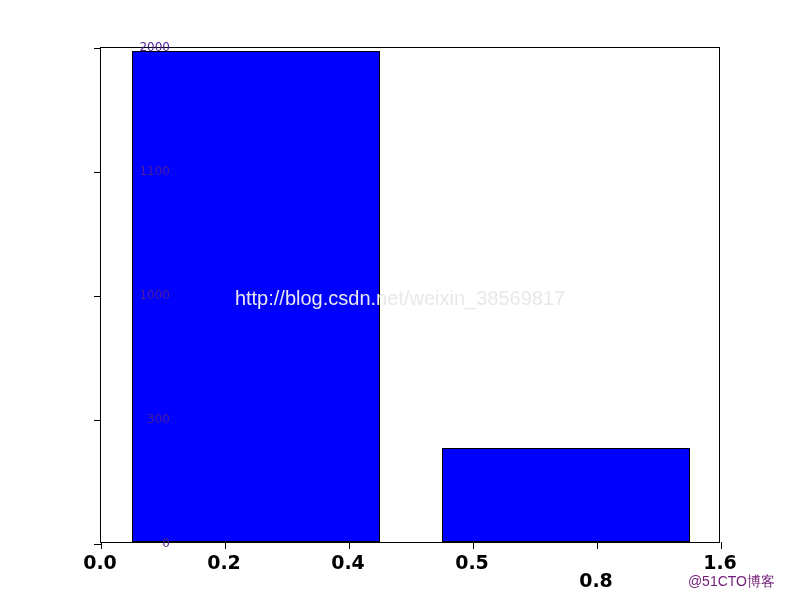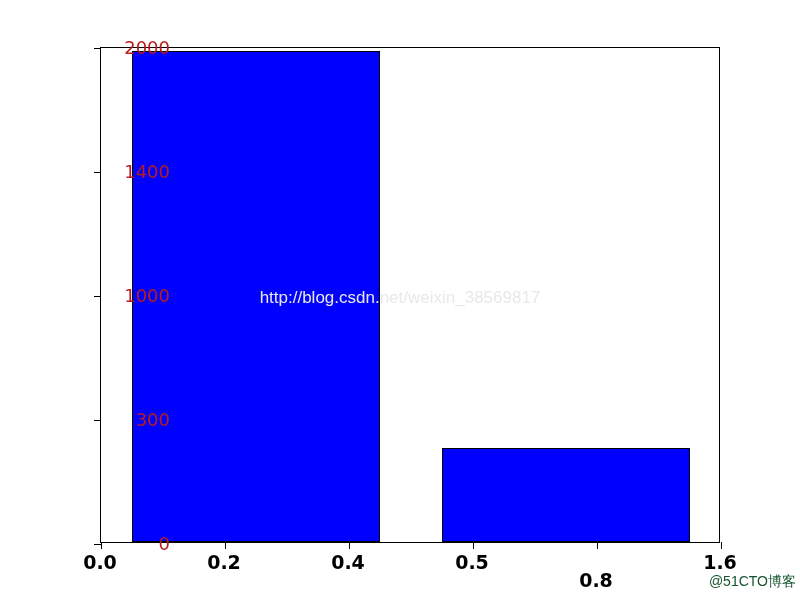--- a/index.html
+++ b/index.html
@@ -42,53 +42,53 @@
       position: absolute;
       bottom: -7px;
       width: 1px;
       height: 7px;
       background: #000;
     }
     .y-tick-label {
       position: absolute;
       right: 630px;
       text-align: right;
-      font-size: 18px;
-      color: #b91c1c;
+      font-size: 12px;
+      color: #4c1d95;
       transform: translateY(-50%);
       width: 70px;
     }
     .x-tick-label {
       position: absolute;
       top: 502px;
       text-align: center;
       font-size: 19px;
       color: #000;
       transform: translateX(-50%);
       width: 60px;
       font-weight: bold;
     }
     .watermark-center {
       position: absolute;
       left: 50%;
       top: 50%;
       transform: translate(-50%, -50%);
-      font-size: 17px;
+      font-size: 20px;
       color: #e8e8e8;
       font-family: "SimSun", "Microsoft YaHei", sans-serif;
       white-space: nowrap;
       pointer-events: none;
       text-align: right;
     }
     .watermark-corner {
       position: absolute;
-      right: 4px;
+      right: 25px;
       bottom: 5px;
       font-size: 14px;
-      color: #14532d;
+      color: #701a75;
       font-family: "Microsoft YaHei", sans-serif;
       pointer-events: none;
     }
   </style>
 </head>
 <body>
 
 <div class="chart-container">
   <div class="plot-area">
 
@@ -107,20 +107,20 @@
       <div class="x-tick-line" style="left: 620px;"></div>
     </div>
 </div>
 
 <div class="watermark-center">http://blog.csdn.net/weixin_38569817</div>
 <div class="watermark-corner">@51CTO博客</div>
 
 <div class="y-tick-label" style="top: 543px;">0</div>
 <div class="y-tick-label" style="top: 419px;">300</div>
 <div class="y-tick-label" style="top: 295px;">1000</div>
-<div class="y-tick-label" style="top: 171px;">1400</div>
+<div class="y-tick-label" style="top: 171px;">1100</div>
 <div class="y-tick-label" style="top: 47px;">2000</div>
 <div class="x-tick-label" style="left: 100px; top: 551px;">0.0</div>
 <div class="x-tick-label" style="left: 224px; top: 551px;">0.2</div>
 <div class="x-tick-label" style="left: 348px; top: 551px;">0.4</div>
 <div class="x-tick-label" style="left: 472px; top: 551px;">0.5</div>
 <div class="x-tick-label" style="left: 596px; top: 569px;">0.8</div>
 <div class="x-tick-label" style="left: 720px; top: 551px;">1.6</div>
 
 </body></html>

